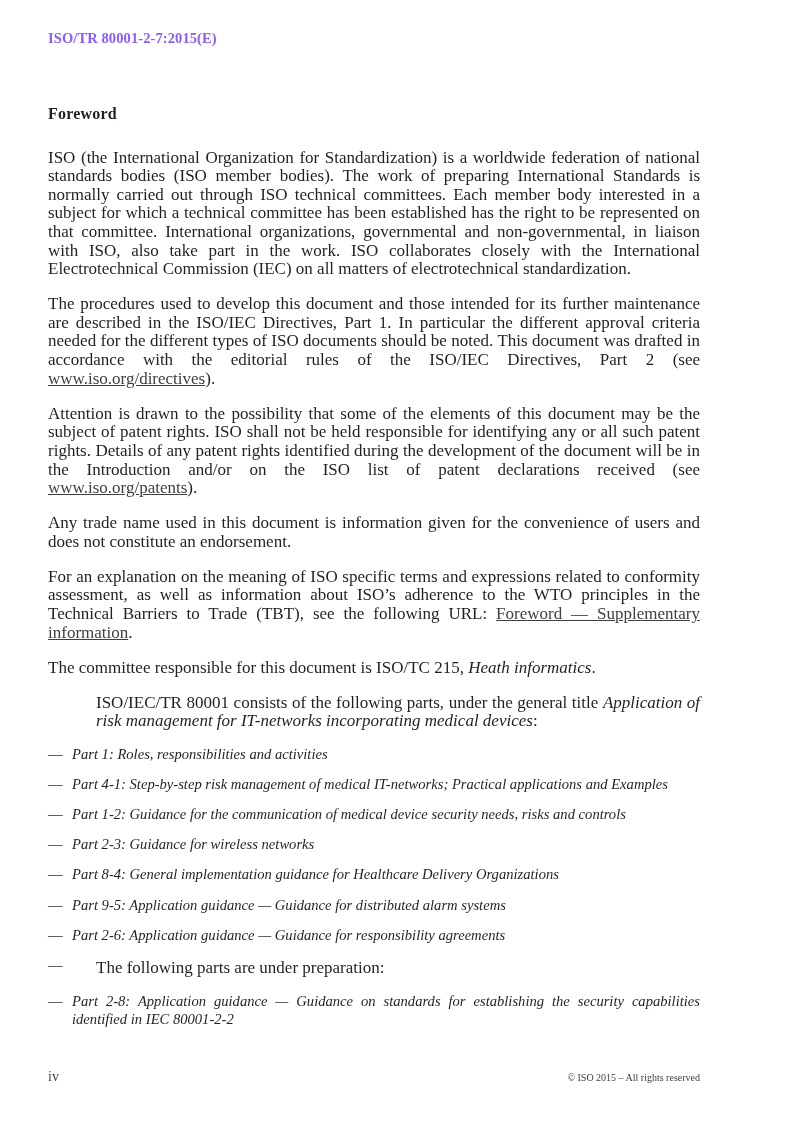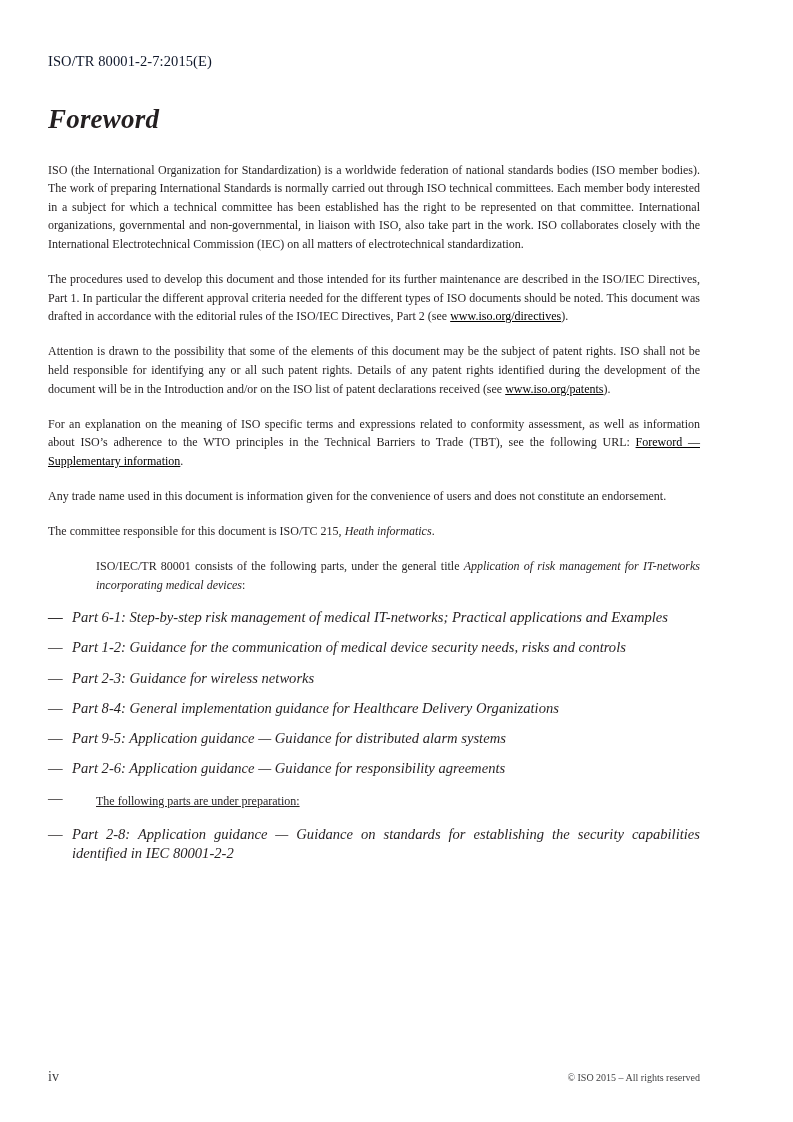--- a/index.html
+++ b/index.html
@@ -17,57 +17,56 @@
   }
   .page {
     position: absolute;
     left: 0; top: 0;
     width: 793px;
     height: 1122px;
   }
   .doc-header {
     position: absolute;
     left: 48px;
-    top: 53px;
+    top: 30px;
     font-size: 14.5px;
-    font-weight: normal;
+    font-weight: bold;
     letter-spacing: 0.1px;
-    color: #0f172a;
+    color: #8b5cf6;
   }
   .content {
     position: absolute;
     left: 48px;
     top: 105px;
     width: 652px;
   }
   h1.foreword {
-    font-size: 27px;
+    font-size: 16px;
     font-weight: bold;
     margin: 0 0 26px 0;
     padding: 0;
     letter-spacing: 0.2px;
     color: #231f20;
     line-height: 1.1;
-    font-style: italic;
   }
   p.body-par {
     margin: 0 0 16.5px 0;
     padding: 0;
-    font-size: 12px;
+    font-size: 17px;
     line-height: 18.6px;
     text-align: justify;
     text-justify: inter-word;
     color: #231f20;
   }
   p.body-par.last-hang {
     margin-bottom: 14px;
     margin-left: 48px;
   }
   a.doclink {
-    color: #000000;
+    color: #404040;
     text-decoration: underline;
   }
   .ital { font-style: italic; font-family: Liberation Serif, serif; }
 
   ul.parts-list {
     list-style: none;
     margin: 0;
     padding: 0;
   }
   ul.parts-list li {
@@ -119,40 +118,40 @@
   <div class="content">
 
     <h1 class="foreword">Foreword</h1>
 
     <p class="body-par"><span>ISO (the International Organization for Standardization) is a worldwide federation of national standards bodies (ISO member bodies). The work of preparing International Standards is normally carried out through ISO technical committees. Each member body interested in a subject for which a technical committee has been established has the right to be represented on that committee. International organizations, governmental and non-governmental, in liaison with ISO, also take part in the work. ISO collaborates closely with the International Electrotechnical Commission (IEC) on all matters of electrotechnical standardization.</span></p>
 
     <p class="body-par"><span>The procedures used to develop this document and those intended for its further maintenance are described in the ISO/IEC Directives, Part 1. In particular the different approval criteria needed for the different types of ISO documents should be noted. This document was drafted in accordance with the editorial rules of the ISO/IEC Directives, Part 2 (see </span><a class="doclink" href="#">www.iso.org/directives</a><span>).</span></p>
 
     <p class="body-par"><span>Attention is drawn to the possibility that some of the elements of this document may be the subject of patent rights. ISO shall not be held responsible for identifying any or all such patent rights. Details of any patent rights identified during the development of the document will be in the Introduction and/or on the ISO list of patent declarations received (see </span><a class="doclink" href="#">www.iso.org/patents</a><span>).</span></p>
 
+    <p class="body-par"><span>Any trade name used in this document is information given for the convenience of users and does not constitute an endorsement.</span></p>
+
     <p class="body-par"><span>For an explanation on the meaning of ISO specific terms and expressions related to conformity assessment, as well as information about ISO’s adherence to the WTO principles in the Technical Barriers to Trade (TBT), see the following URL: </span><a class="doclink" href="#">Foreword — Supplementary information</a><span>.</span></p>
-
-    <p class="body-par"><span>Any trade name used in this document is information given for the convenience of users and does not constitute an endorsement.</span></p>
 
     <p class="body-par"><span>The committee responsible for this document is ISO/TC 215, </span><span class="ital">Heath informatics</span><span>.</span></p>
 
     <p class="body-par last-hang"><span>ISO/IEC/TR 80001 consists of the following parts, under the general title </span><span class="ital">Application of risk management for IT-networks incorporating medical devices</span><span>:</span></p>
 
     <ul class="parts-list list-block">
-      <li><span class="dash">—</span></li>
-      <li><span class="dash">—</span><span>Part 6-1: Step-by-step risk management of medical IT-networks; Practical applications and Examples</span></li>
+      <li><span class="dash">—</span><span>Part 1: Roles, responsibilities and activities</span></li>
+      <li><span class="dash">—</span><span>Part 4-1: Step-by-step risk management of medical IT-networks; Practical applications and Examples</span></li>
       <li><span class="dash">—</span><span>Part 1-2: Guidance for the communication of medical device security needs, risks and controls</span></li>
       <li><span class="dash">—</span><span>Part 2-3: Guidance for wireless networks</span></li>
       <li><span class="dash">—</span><span>Part 8-4: General implementation guidance for Healthcare Delivery Organizations</span></li>
       <li><span class="dash">—</span><span>Part 9-5: Application guidance — Guidance for distributed alarm systems</span></li>
       <li><span class="dash">—</span><span>Part 2-6: Application guidance — Guidance for responsibility agreements</span></li>
       <li><span class="dash">—</span></li>
     </ul>
 
-    <p class="body-par last-hang" style="margin-top:15px;text-decoration:underline;"><span>The following parts are under preparation:</span></p>
+    <p class="body-par last-hang" style="margin-top:15px;"><span>The following parts are under preparation:</span></p>
 
     <ul class="parts-list list-block-tight">
       <li><span class="dash">—</span><span>Part 2-8: Application guidance — Guidance on standards for establishing the security capabilities identified in IEC 80001-2-2</span></li>
     </ul>
 
   </div>
 
   <div class="footer">
     <span class="page-num">iv</span>
     <span class="copyright">© ISO 2015 – All rights reserved</span>

